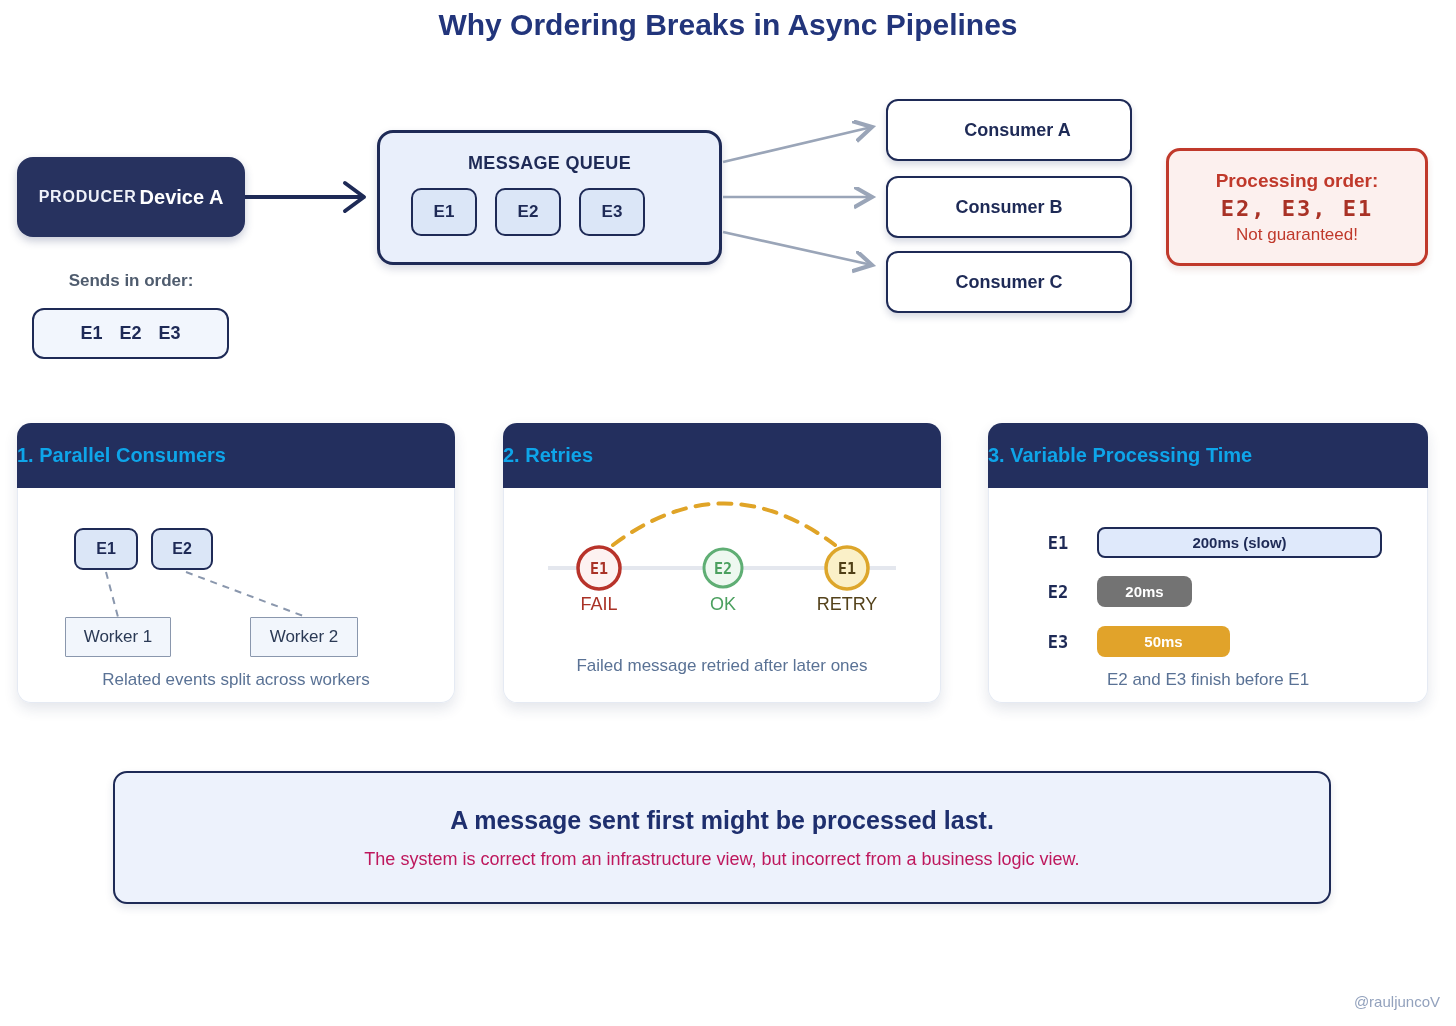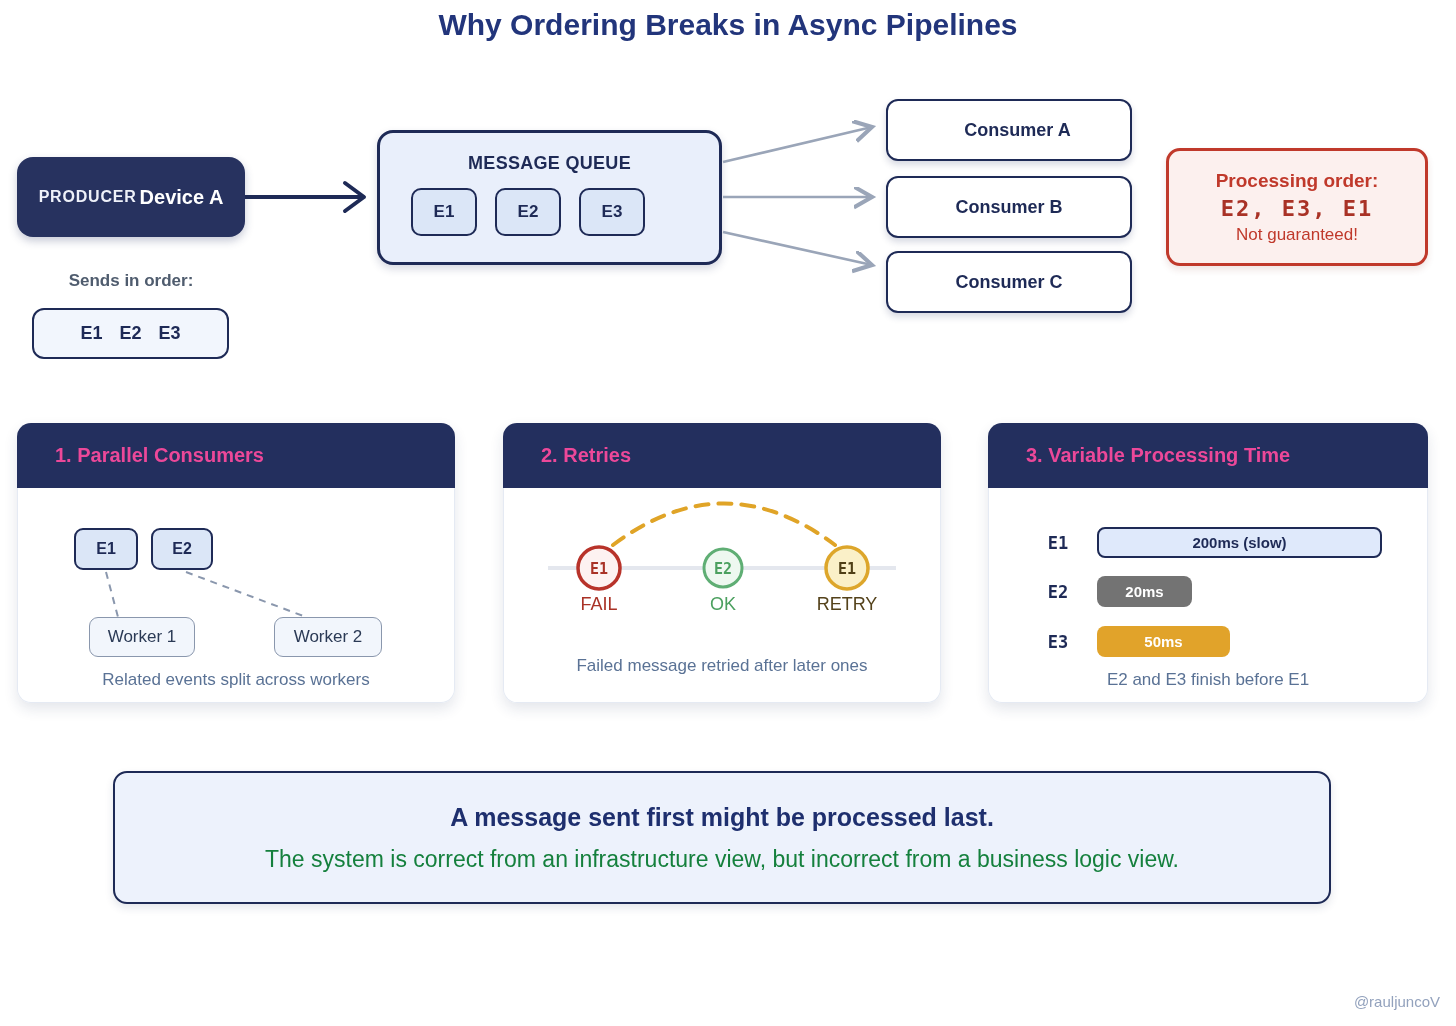--- a/index.html
+++ b/index.html
@@ -79,41 +79,41 @@
     top:423px; height:280px; border-radius:14px;
     box-shadow:0 6px 14px rgba(35,47,94,.12);
     background:#ffffff;
   }
   .card1 { left:17px;  width:438px; }
   .card2 { left:503px; width:438px; }
   .card3 { left:988px; width:440px; }
   .card-header {
     position:absolute; left:0; right:0; top:0; height:65px;
     background:#232f5e; border-radius:14px 14px 0 0;
-    display:flex; align-items:center; padding-left:38px;
-    font-size:20px; font-weight:800; color:#ec4899;
+    display:flex; align-items:center; 
+    font-size:20px; font-weight:800; color:#0ea5e9;
   }
   .card-body {
     position:absolute; left:0; right:0; top:65px; bottom:0;
     background:#ffffff; border:1px solid #e5eaf3; border-top:none;
     border-radius:0 0 14px 14px;
   }
 
   
   .evbox {
     position:absolute; background:#dbe6f7; border:2.5px solid #1e2a56; border-radius:9px;
     display:flex; align-items:center; justify-content:center;
     font-size:16px; font-weight:600; color:#1e2a56;
   }
   .ev1 { left:56px;  top:40px; width:64px; height:42px; }
   .ev2 { left:133px; top:40px; width:62px; height:42px; }
   .workerbox {
-    position:absolute; background:#f2f6fc; border:1.5px solid #8a97ad; border-radius:9px;
-    display:flex; align-items:center; justify-content:center;
-    font-size:17px; color:#2b3a55;margin-left:24px;
+    position:absolute; background:#f2f6fc; border:1.5px solid #8a97ad; border-radius:1px;
+    display:flex; align-items:center; justify-content:center;
+    font-size:17px; color:#2b3a55;
   }
   .w1 { left:47px;  top:129px; width:106px; height:40px; }
   .w2 { left:232px; top:129px; width:108px; height:40px; }
   .card-caption {
     position:absolute; left:0; right:0; text-align:center;
     font-size:17px; color:#5a7295;
   }
   .cap1 { top:182px; } .cap2 { top:168px; } .cap3 { top:182px; }
 
   
@@ -133,21 +133,21 @@
   .rl1 { top:45px; } .rl2 { top:94px; } .rl3 { top:144px; }
 
   
   .summary {
     left:113px; top:771px; width:1218px; height:133px;
     background:#edf2fc; border:2.5px solid #1e2a56; border-radius:14px;
     display:flex; flex-direction:column; align-items:center; justify-content:center; gap:14px;
     box-shadow:0 4px 8px rgba(35,47,94,.12);
   }
   .summary-title { font-size:25px; font-weight:800; color:#1e2f6e; }
-  .summary-sub   { font-size:23px; color:#15803d; }
+  .summary-sub   { font-size:18px; color:#be185d; }
   .watermark { right:16px; top:993px; font-size:15px; color:#93a2bd; }
 
   svg { display:block; }
   svg text { font-family:"Liberation Sans", sans-serif; }
   .mono-t { font-family:"DejaVu Sans Mono", monospace; }
 </style>
 </head>
 <body>
 
 <div class="stage">

